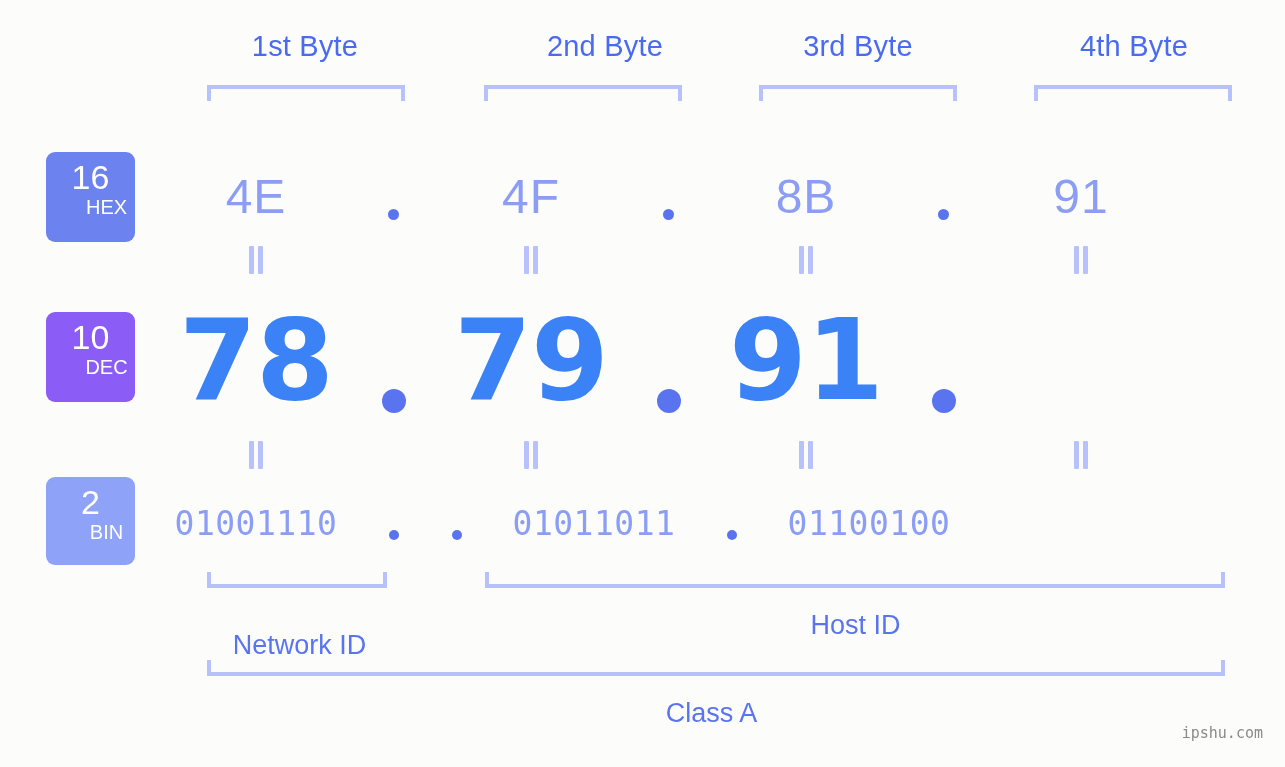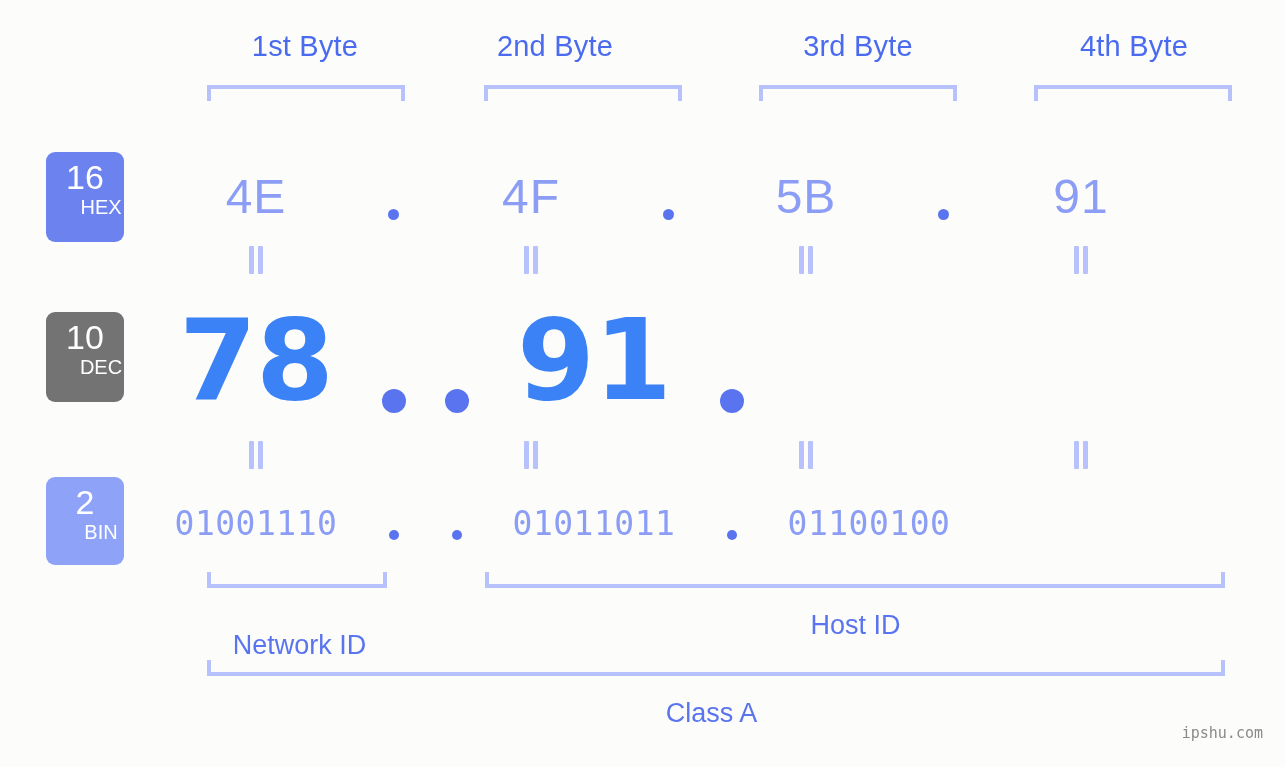--- a/index.html
+++ b/index.html
@@ -50,42 +50,42 @@
     border-right: 4px solid #b7c1fb;
     border-top: none;
     height: 16px;
     box-sizing: border-box;
   }
 
   
   .badge {
     position: absolute;
     left: 46px;
-    width: 78px;
+    width: 89px;
     border-radius: 9px;
     color: #ffffff;
     text-align: center;
     box-sizing: border-box;
     padding-top: 7px;
   }
   .badge .num {
     display: block;
     font-size: 34px;
     line-height: 36px;
     font-weight: 400;
   }
   .badge .name {
     display: block;
     font-size: 20px;
     line-height: 24px;
     font-weight: 400;
     margin-left: 32px;
   }
   #badge-hex { top: 152px; height: 90px; background: #6c83ef; }
-  #badge-dec { top: 312px; height: 90px; background: #737373; }
+  #badge-dec { top: 312px; height: 90px; background: #8b5cf6; }
   #badge-bin { top: 477px; height: 88px; background: #8ea2f7; }
 
   
   .value-row {
     position: absolute;
     left: 150px;
     width: 1115px;
     display: flex;
     align-items: center;
   }
@@ -196,21 +196,21 @@
     color: #8a8a8a;
     letter-spacing: 0px;
   }
 </style>
 </head>
 <body>
 
 <div class="stage">
 
   <div class="byte-label" style="left:205px; width:200px;">1st Byte</div>
-  <div class="byte-label" style="left:455px; width:200px;">2nd Byte</div>
+  <div class="byte-label" style="left:505px; width:200px;">2nd Byte</div>
   <div class="byte-label" style="left:758px; width:200px;">3rd Byte</div>
   <div class="byte-label" style="left:1034px; width:200px;">4th Byte</div>
 
   <div class="bracket-down" style="left:207px; top:85px; width:198px;"></div>
   <div class="bracket-down" style="left:484px; top:85px; width:198px;"></div>
   <div class="bracket-down" style="left:759px; top:85px; width:198px;"></div>
   <div class="bracket-down" style="left:1034px; top:85px; width:198px;"></div>
 
   <div class="badge" id="badge-hex">
     <span class="num">16</span>
@@ -223,38 +223,39 @@
   <div class="badge" id="badge-bin">
     <span class="num">2</span>
     <span class="name">BIN</span>
   </div>
 
   <div class="value-row" id="row-hex">
     <div class="cell">4E</div>
     <div class="sep"><span class="sep-dot"></span></div>
     <div class="cell">4F</div>
     <div class="sep"><span class="sep-dot"></span></div>
-    <div class="cell">5B</div>
+    <div class="cell">8B</div>
     <div class="sep"><span class="sep-dot"></span></div>
     <div class="cell">91</div>
   </div>
 
   <div class="eq-row" id="eq-row-1">
     <div class="eq-cell"><span class="eq-mark"></span></div>
     <div class="eq-gap"></div>
     <div class="eq-cell"><span class="eq-mark"></span></div>
     <div class="eq-gap"></div>
     <div class="eq-cell"><span class="eq-mark"></span></div>
     <div class="eq-gap"></div>
     <div class="eq-cell"><span class="eq-mark"></span></div>
   </div>
 
   <div class="value-row" id="row-dec">
     <div class="cell">78</div>
     <div class="sep"><span class="sep-dot"></span></div>
+    <div class="cell">79</div>
     <div class="sep"><span class="sep-dot"></span></div>
     <div class="cell">91</div>
     <div class="sep"><span class="sep-dot"></span></div>
   </div>
 
   <div class="eq-row" id="eq-row-2">
     <div class="eq-cell"><span class="eq-mark"></span></div>
     <div class="eq-gap"></div>
     <div class="eq-cell"><span class="eq-mark"></span></div>
     <div class="eq-gap"></div>

